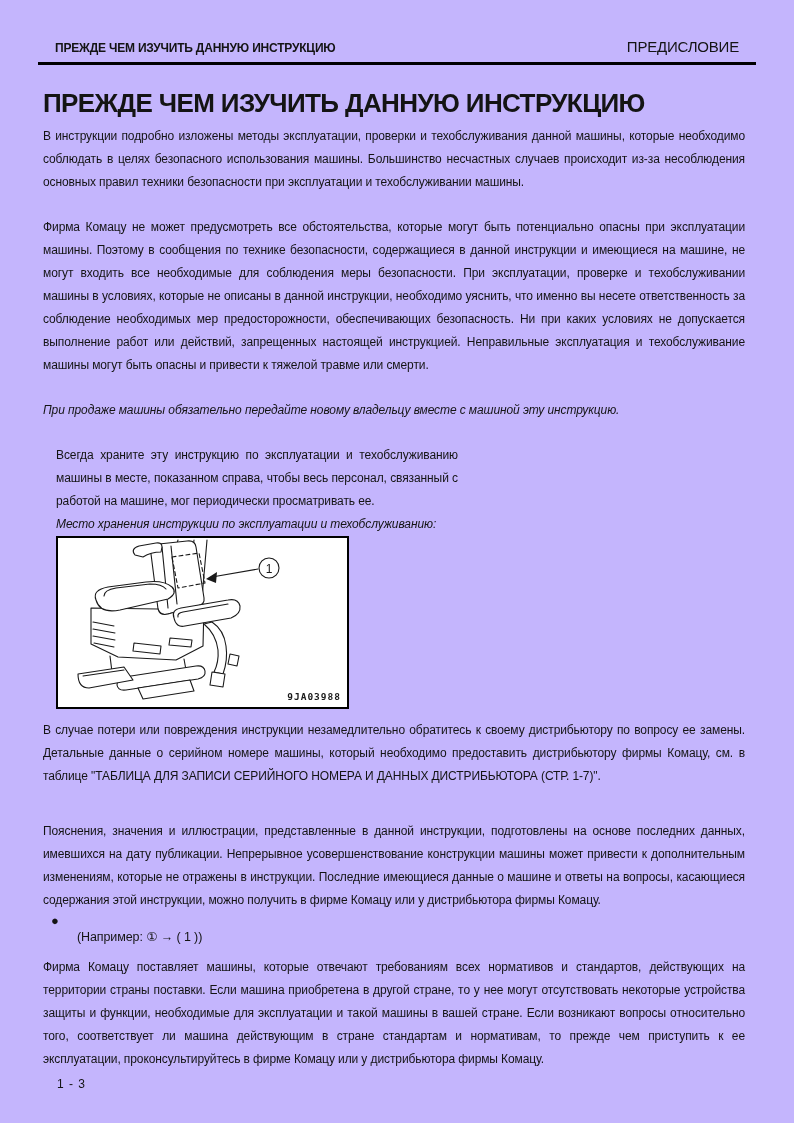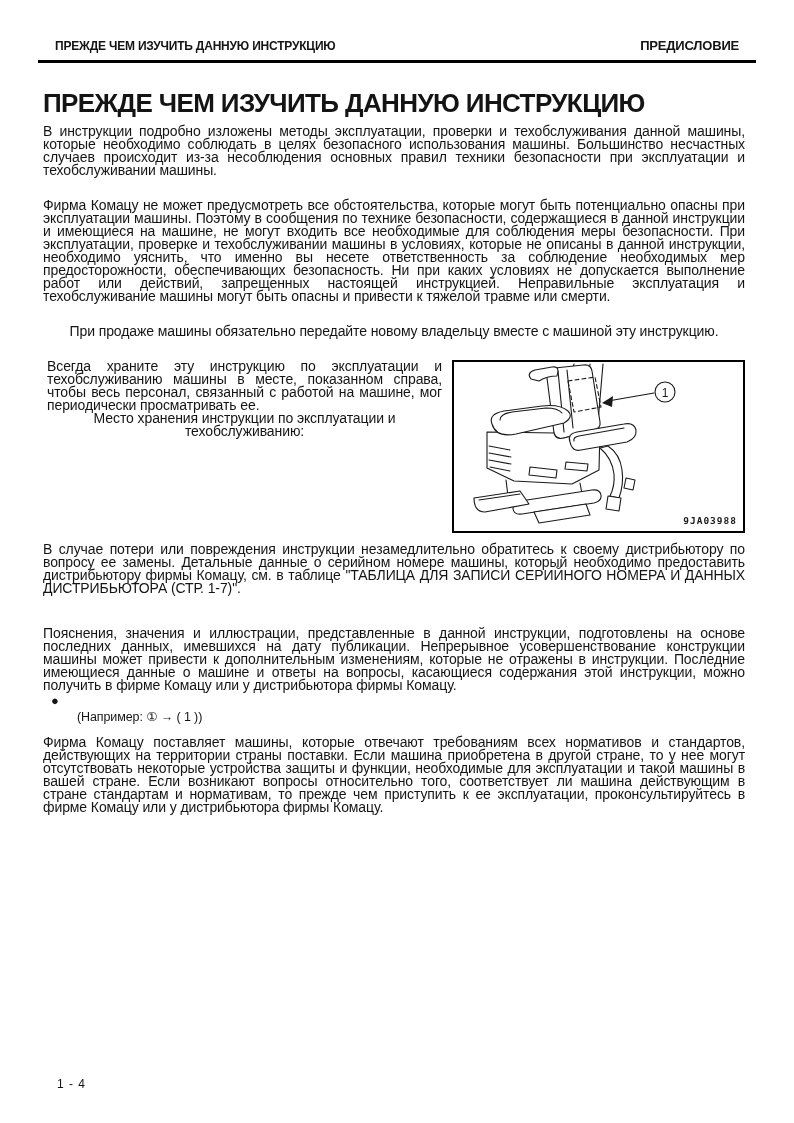--- a/index.html
+++ b/index.html
@@ -1,54 +1,55 @@
 <!DOCTYPE html>
 <html><head>
 <meta charset="utf-8">
 <style>
   html,body{margin:0;padding:0;background:#e8e8e8;}
   .page{
     position:relative;
     width:794px;height:1123px;
     margin:0 auto;
-    background:#ffffff;
+    background:#c4b5fd;
     font-family:"Liberation Sans","DejaVu Sans",sans-serif;
     color:#141414;
     overflow:hidden;
   }
   
   .header{
     position:absolute;left:38px;right:38px;top:38px;
     border-bottom:3px solid #000;
     padding:0 17px 7px 17px;
     display:flex;justify-content:space-between;align-items:flex-end;
   }
   .header .h-left{font-size:12px;font-weight:bold;letter-spacing:-0.2px;}
-  .header .h-right{font-size:13px;font-weight:bold;letter-spacing:-0.2px;}
+  .header .h-right{font-size:15px;font-weight:normal;letter-spacing:-0.2px;}
   
   .content{
     position:absolute;left:43px;right:49px;top:88px;
   }
   h1.page-title{
     margin:0 0 7px 0;
     font-size:26px;font-weight:bold;letter-spacing:-0.6px;
     line-height:30px;
   }
   p.body{
     margin:0 0 12px 0;
-    font-size:14px;line-height:13px;letter-spacing:-0.1px;
+    font-size:12px;line-height:23px;letter-spacing:-0.1px;
     text-align:justify;
   }
-  p.body.single{text-align:center;}
+  p.body.single{text-align:left;font-style:italic;}
   .spacer-s{height:5px;}
   .spacer-m{height:10px;}
   
   .columns{
     display:flex;align-items:flex-start;
-    margin:22px 0 10px 4px;
+    margin:22px 0 10px 13px;
+    flex-direction:column;
   }
   .leftcol{width:402px;margin-right:10px;}
   .leftcol p.body{margin-bottom:0;}
   .loc-label{margin-top:18px;}
   .loc-value{
     margin:0;padding-left:42px;
     font-size:12.5px;line-height:17px;letter-spacing:-0.1px;
   }
   .figurebox{
     width:289px;height:169px;
@@ -172,15 +173,15 @@
         <span class="bullet-example">(Например: ① → ( 1 ))</span>
       </span>
     </div>
     <div class="spacer-m"></div>
 
     <p class="body">Фирма Комацу поставляет машины, которые отвечают требованиям всех нормативов и стандартов, действующих на территории страны поставки. Если машина приобретена в другой стране, то у нее могут отсутствовать некоторые устройства защиты и функции, необходимые для эксплуатации и такой машины в вашей стране. Если возникают вопросы относительно того, соответствует ли машина действующим в стране стандартам и нормативам, то прежде чем приступить к ее эксплуатации, проконсультируйтесь в фирме Комацу или у дистрибьютора фирмы Комацу.</p>
 
   </div>
 
 
-  <div class="footer">1 - 4</div>
+  <div class="footer">1 - 3</div>
 
 </div>
 
 </body></html>

